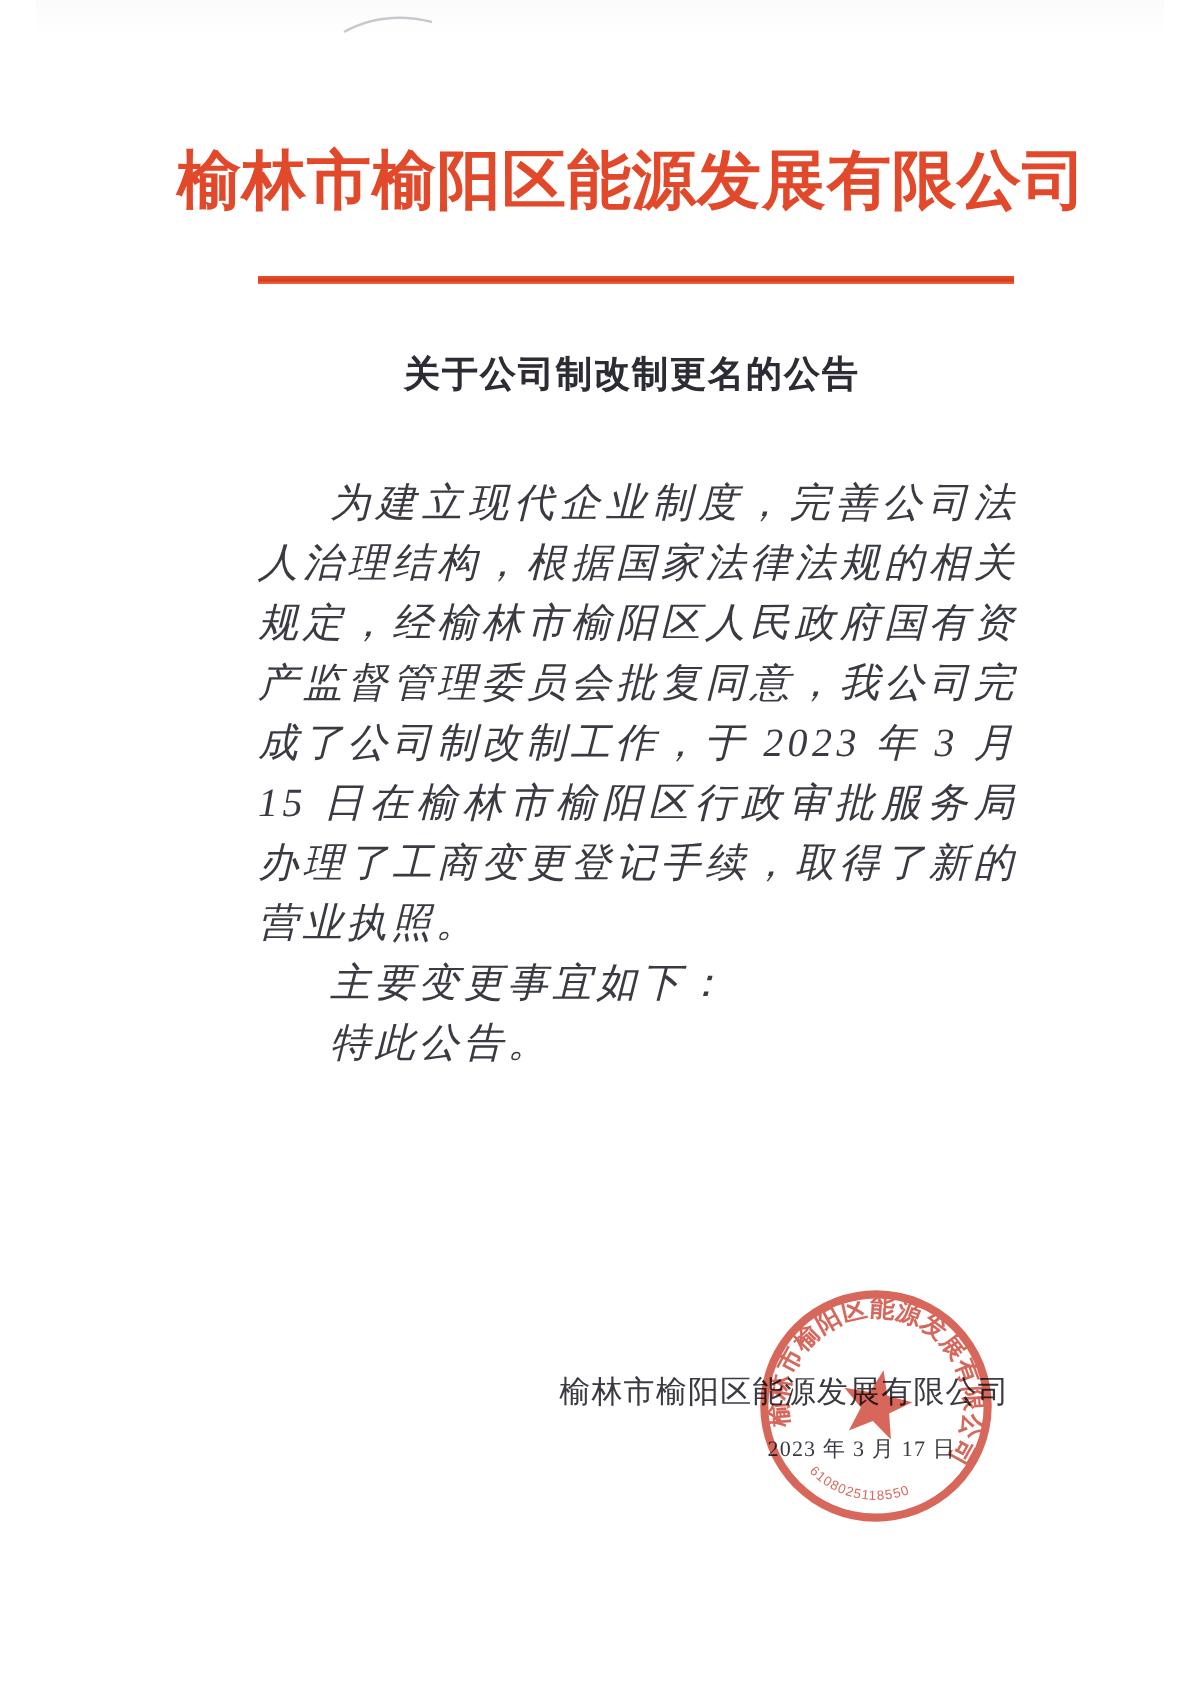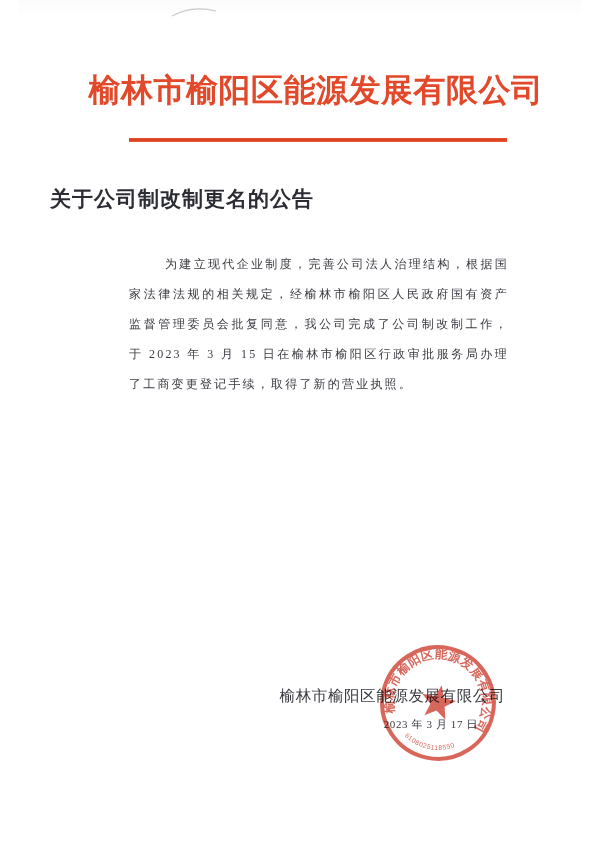--- a/index.html
+++ b/index.html
@@ -26,36 +26,37 @@
     letter-spacing: 0.5px;
     color: #e2492a;
     white-space: nowrap;
   }
   .red-rule {
     height: 4px;
     margin: 28px 75px 0 79px;
     background: linear-gradient(180deg, #e8502d 0%, #d93b1d 55%, #ef6a3c 100%);
   }
   .doc-title {
-    margin-top: 44px;
-    text-align: left;
-    font-size: 21px;
+    margin-top: 32px;
+    text-align: center;
+    font-size: 18px;
     line-height: 26px;
     font-weight: 700;
     letter-spacing: 1px;
     color: #2c2d34;
   }
   .doc-body {
     margin-top: 37px;
     padding: 0 73px 0 79px;
     color: #3a3b42;
-    font-size: 12px;
+    font-size: 20px;
     line-height: 30px;
     letter-spacing: 2.2px;
     text-align: justify;
+    font-style: italic;
   }
   .doc-body p {
     margin: 0;
     text-indent: 36px;
   }
   .sig-name {
     position: absolute;
     top: 686px;
     right: 77px;
     font-size: 15.5px;
@@ -99,20 +100,22 @@
   </svg>
 
   <div class="letterhead">榆林市榆阳区能源发展有限公司</div>
 
   <div class="red-rule"></div>
 
   <div class="doc-title">关于公司制改制更名的公告</div>
 
   <div class="doc-body">
     <p>为建立现代企业制度，完善公司法人治理结构，根据国家法律法规的相关规定，经榆林市榆阳区人民政府国有资产监督管理委员会批复同意，我公司完成了公司制改制工作，于 2023 年 3 月 15 日在榆林市榆阳区行政审批服务局办理了工商变更登记手续，取得了新的营业执照。</p>
+    <p>主要变更事宜如下：</p>
+    <p>特此公告。</p>
   </div>
 
   <div class="sig-name">榆林市榆阳区能源发展有限公司</div>
 
   <div class="sig-date">2023 年 3 月 17 日</div>
 
   <svg class="seal" viewBox="-66 -66 132 132">
     <g transform="rotate(12)">
       <defs>
         <path id="sealTopArc" d="M -41.3,15 A 44,44 0 1 1 41.3,15" fill="none"></path>

